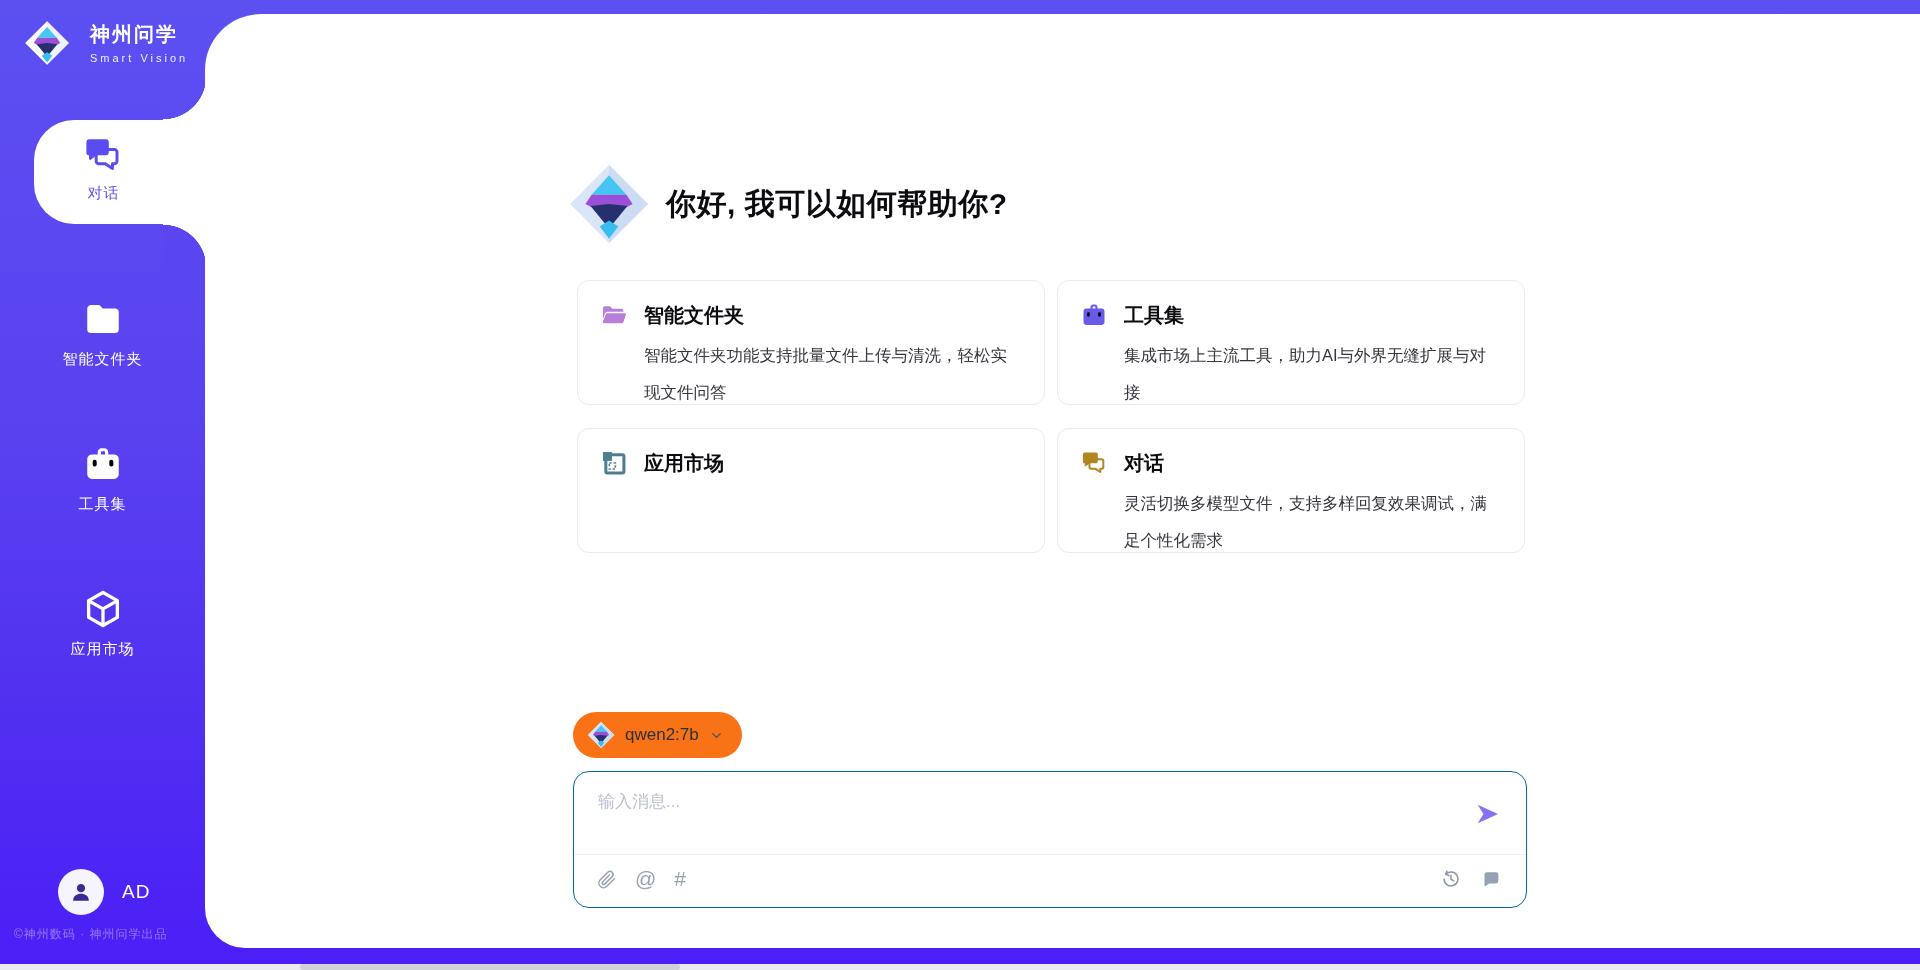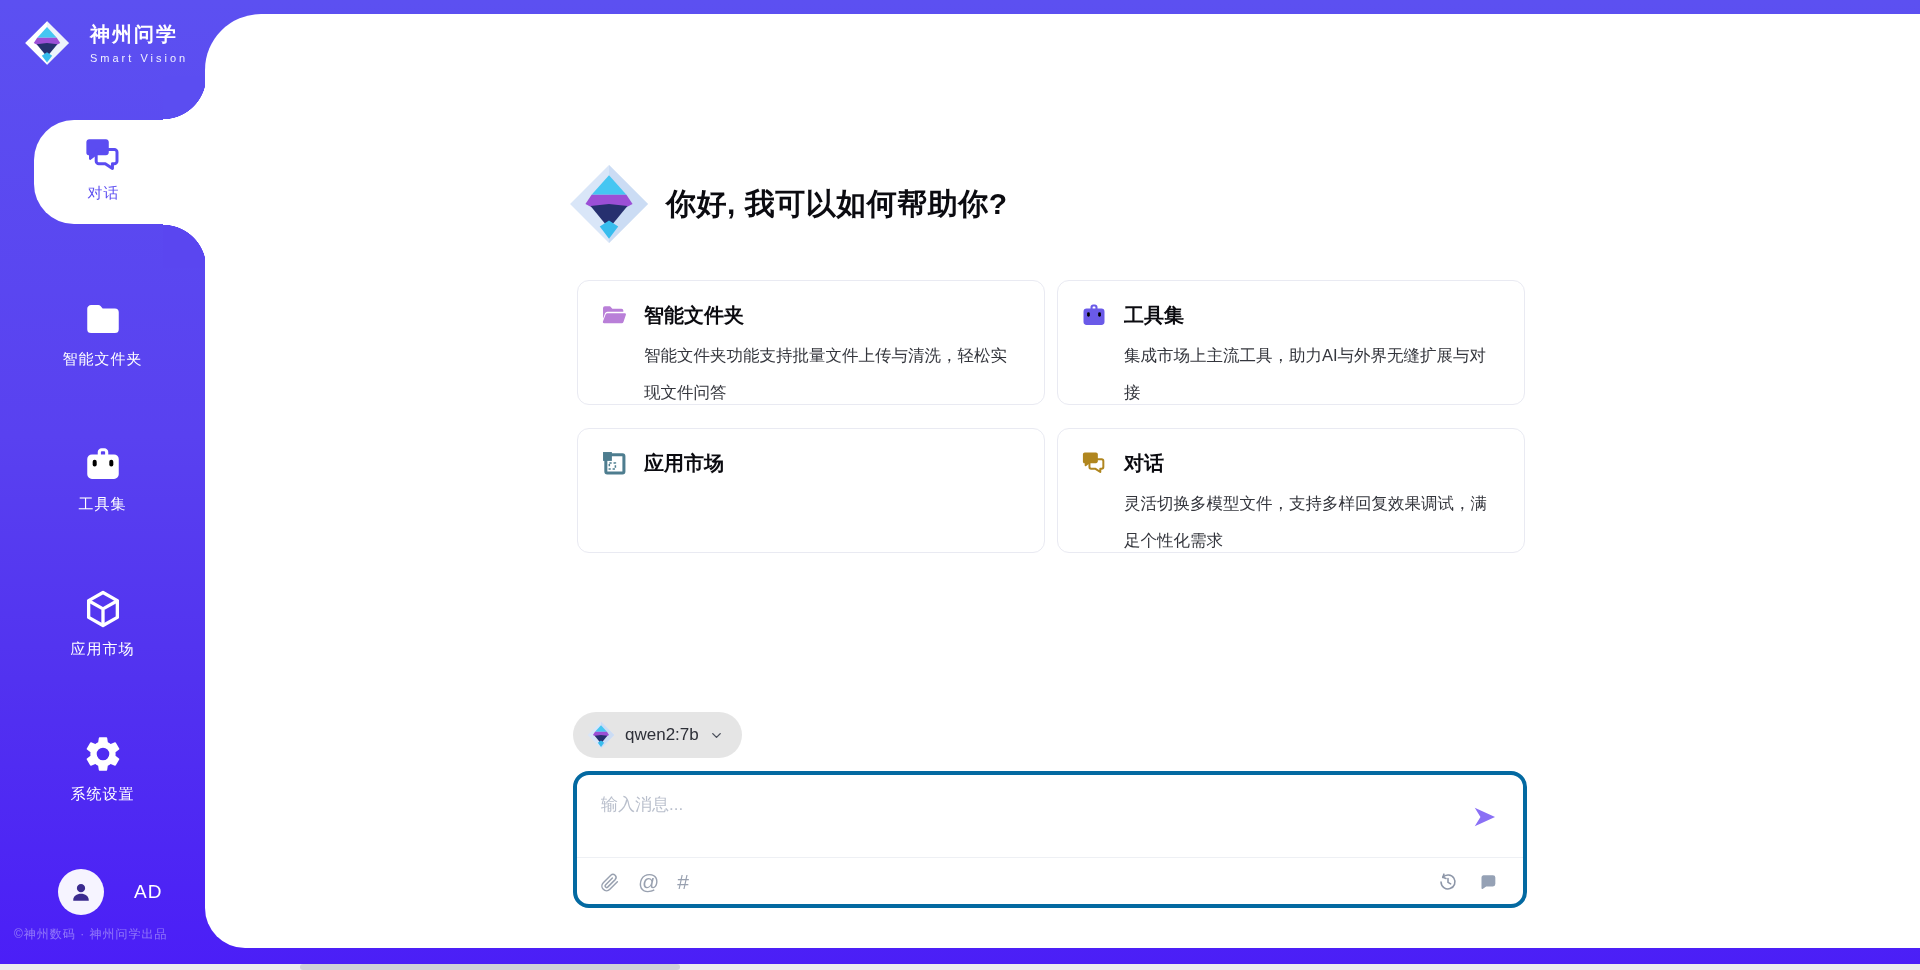--- a/index.html
+++ b/index.html
@@ -37,47 +37,47 @@
   .active-tab::before{
     content:"";position:absolute;right:0;top:-44px;width:44px;height:44px;
     background:radial-gradient(circle 44px at 0 0,#5b4df1 0 43px,#ffffff 43.5px);
   }
   .active-tab::after{
     content:"";position:absolute;right:0;bottom:-44px;width:44px;height:44px;
     background:radial-gradient(circle 44px at 0 100%,#5a46f0 0 43px,#ffffff 43.5px);
   }
   .active-tab .nav-icon{display:block;margin:14px auto 0 48px;color:#5b4cf1;}
   .active-tab .nav-label{display:block;margin-top:8px;margin-left:-34px;text-align:center;font-size:15px;color:#5b4cf1;letter-spacing:1px;}
-  .user-row{position:absolute;left:58px;top:869px;display:flex;align-items:center;gap:30px;cursor:pointer;}
+  .user-row{position:absolute;left:58px;top:869px;display:flex;align-items:center;gap:18px;cursor:pointer;}
   .avatar{width:46px;height:46px;border-radius:50%;background:#f6f4ff;display:flex;align-items:center;justify-content:center;}
   .user-name{font-size:19px;color:#ffffff;letter-spacing:1px;}
   .side-footer{position:absolute;left:14px;top:926px;font-size:12px;color:rgba(255,255,255,0.38);letter-spacing:1px;}
   
   .greeting{position:absolute;left:568px;top:163px;display:flex;align-items:center;gap:16px;}
   .greeting h1{margin:0;font-size:30px;font-weight:800;color:#0b0b10;letter-spacing:0.5px;}
   
   .cards{position:absolute;left:577px;top:280px;width:950px;display:grid;grid-template-columns:468px 468px;column-gap:12px;row-gap:23px;}
   .card{
     height:125px;border:1px solid #e9eaf2;border-radius:12px;background:#fff;
     box-sizing:border-box;padding:20px 22px 0 22px;cursor:pointer;
   }
   .card-head{display:flex;align-items:center;gap:16px;}
   .card-icon{width:28px;height:28px;flex:0 0 28px;}
   .card-title{font-size:20px;font-weight:700;color:#0b0b10;}
   .card-desc{margin:8px 0 0 44px;font-size:16.5px;line-height:37px;color:#34363d;max-width:392px;}
   
   .model-pill{
     position:absolute;left:573px;top:712px;height:46px;
     display:inline-flex;align-items:center;gap:10px;padding:0 18px 0 14px;
-    background:#e5e5e5;border-radius:24px;cursor:pointer;
+    background:#f97316;border-radius:24px;cursor:pointer;
   }
   .model-pill .model-name{font-size:17px;color:#2e3038;}
   .composer{
     position:absolute;left:573px;top:771px;width:954px;height:137px;
-    border:4px solid #0369a1;border-radius:16px;background:#fff;box-sizing:border-box;
+    border:1px solid #0369a1;border-radius:16px;background:#fff;box-sizing:border-box;
   }
   .composer textarea{
     position:absolute;left:22px;top:16px;width:860px;height:54px;
     border:none;outline:none;resize:none;font-family:inherit;font-size:17px;color:#333;background:transparent;
   }
   .composer textarea::placeholder{color:#b9bfcc;}
   .send-btn{position:absolute;right:24px;top:28px;width:28px;height:28px;cursor:pointer;color:#8a70f5;}
   .composer .divider{position:absolute;left:0;right:0;top:82px;height:1px;background:#eef0f4;}
   .tools{position:absolute;left:22px;top:96px;display:flex;align-items:center;gap:18px;color:#99a1b0;}
   .tools .glyph{font-size:21px;line-height:22px;color:#99a1b0;cursor:pointer;}
@@ -202,28 +202,20 @@
 
     <div class="nav-item" style="top:588px">
       <span>
         <svg class="nav-icon" width="42" height="42" style="color:#ffffff">
             <use href="#ic-cube"></use>
           </svg>
       </span>
       <span class="nav-label">应用市场</span>
     </div>
 
-    <div class="nav-item" style="top:733px">
-      <span>
-        <svg class="nav-icon" width="42" height="42" style="color:#ffffff">
-            <use href="#ic-gear"></use>
-          </svg>
-      </span>
-      <span class="nav-label">系统设置</span>
-    </div>
 
     <div class="user-row">
       <span class="avatar">
         <span>
           <svg width="30" height="30">
               <use href="#ic-person"></use>
             </svg>
         </span>
       </span>
       <span class="user-name">AD</span>

